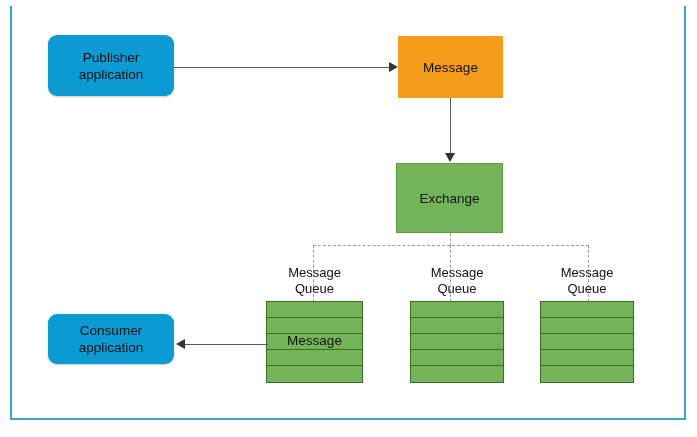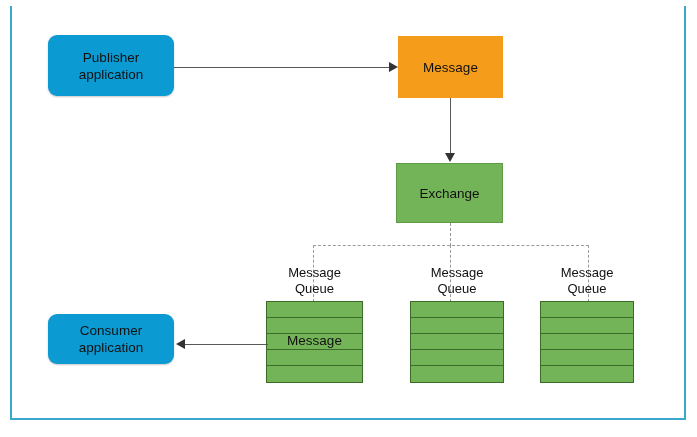--- a/index.html
+++ b/index.html
@@ -61,21 +61,21 @@
     font-size: 13.5px;
     display: flex;
     align-items: center;
     justify-content: center;
   }
 
   
   #exchange-box {
     position: absolute;
     left: 396px; top: 163px;
-    width: 107px; height: 60px;
+    width: 107px; height: 70px;
     background: #74B458;
     border: 1px solid #5E9B44;
     box-sizing: border-box;
     color: #111111;
     font-size: 13.5px;
     display: flex;
     align-items: center;
     justify-content: center;
   }
 

